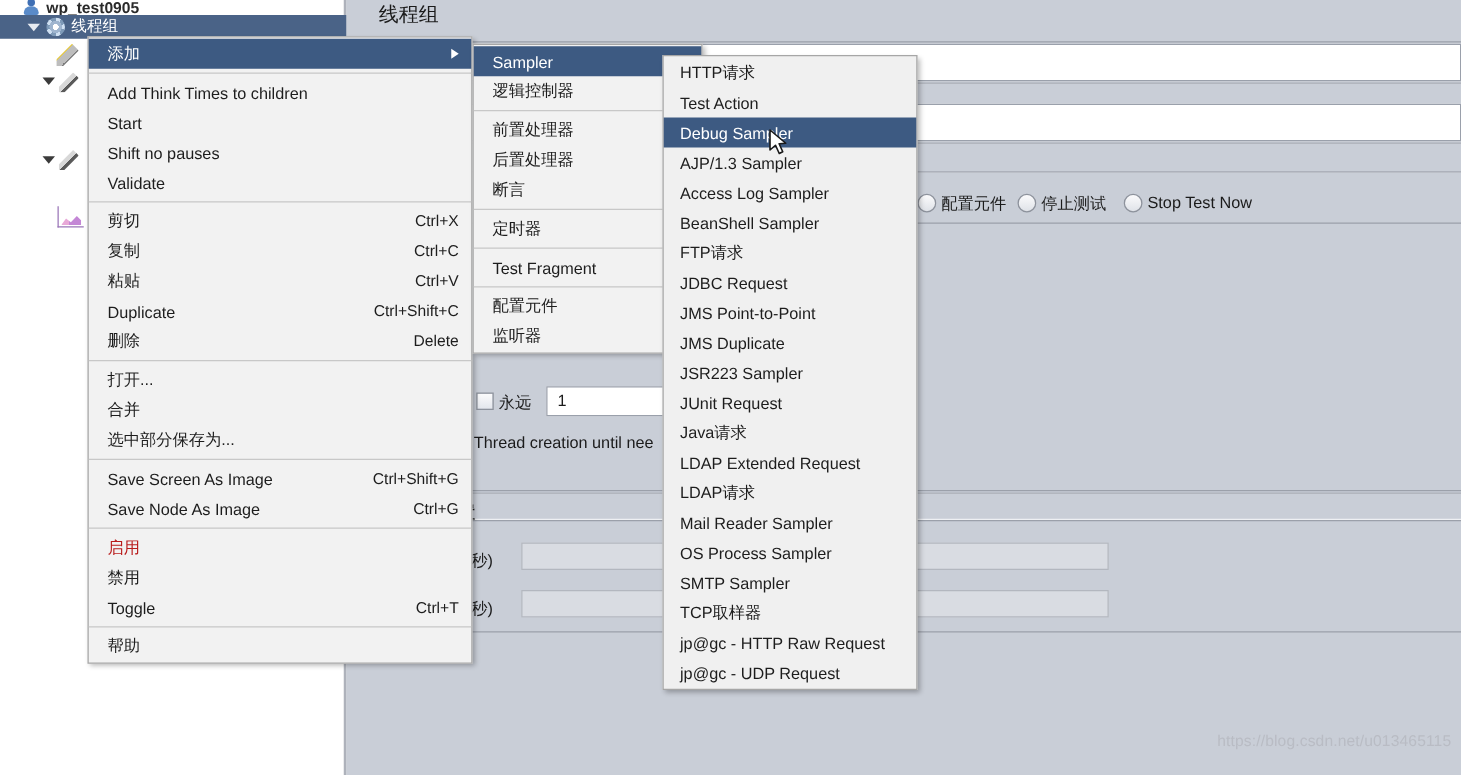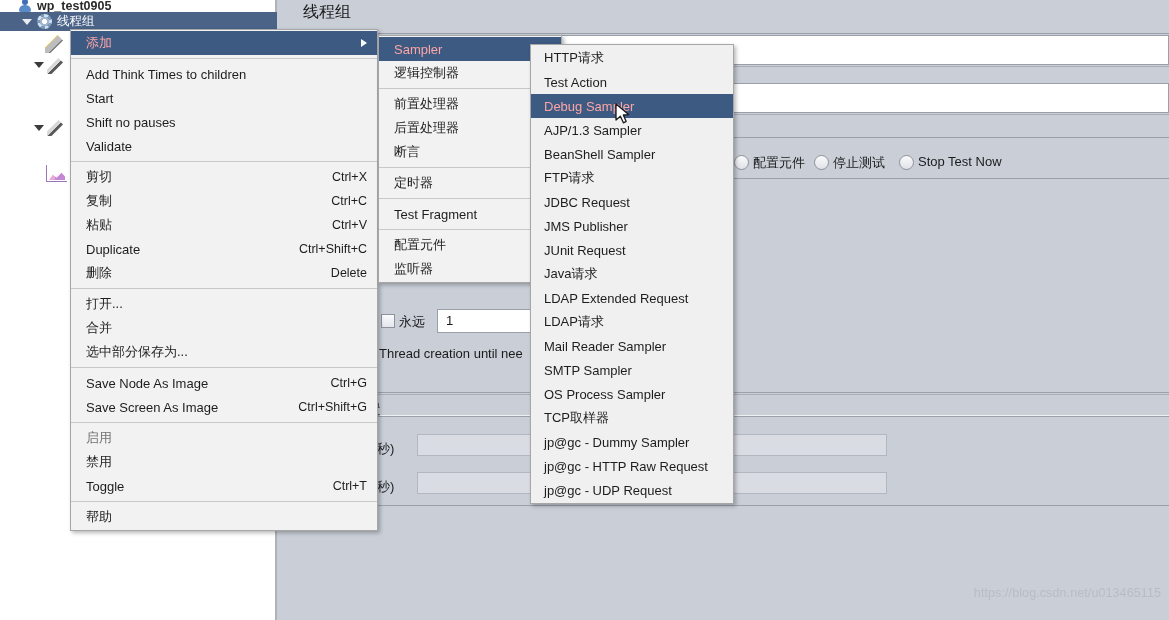--- a/index.html
+++ b/index.html
@@ -153,22 +153,22 @@
     position:relative;
     display:flex;
     align-items:center;
     height:24px;
     padding: 0 10px 0 15px;
     font-size:13px;
     color:#1d1d1d;
     white-space:nowrap;
     cursor:default;
   }
-  .mi.sel { background:#3d5a82; color:#fca5a5; }
-  .mi.disabled { color:#737373; }
+  .mi.sel { background:#3d5a82; color:#ffffff; }
+  .mi.disabled { color:#b91c1c; }
   .mi .accel {
     margin-left:auto;
     padding-left:24px;
     font-size:12.5px;
     color:#1d1d1d;
   }
   .mi .arrow {
     margin-left:auto;
     width:0; height:0;
     border-top:4.5px solid transparent;
@@ -315,26 +315,26 @@
         <span>打开...</span>
       </div>
       <div class="mi">
         <span>合并</span>
       </div>
       <div class="mi">
         <span>选中部分保存为...</span>
       </div>
       <div class="sep"></div>
       <div class="mi">
+        <span>Save Screen As Image</span>
+        <span class="accel">Ctrl+Shift+G</span>
+      </div>
+      <div class="mi">
         <span>Save Node As Image</span>
         <span class="accel">Ctrl+G</span>
-      </div>
-      <div class="mi">
-        <span>Save Screen As Image</span>
-        <span class="accel">Ctrl+Shift+G</span>
       </div>
       <div class="sep"></div>
       <div class="mi disabled">
         <span>启用</span>
       </div>
       <div class="mi">
         <span>禁用</span>
       </div>
       <div class="mi">
         <span>Toggle</span>
@@ -396,57 +396,63 @@
       <div class="mi">
         <span>Test Action</span>
       </div>
       <div class="mi sel">
         <span>Debug Sampler</span>
       </div>
       <div class="mi">
         <span>AJP/1.3 Sampler</span>
       </div>
       <div class="mi">
+        <span>Access Log Sampler</span>
+      </div>
+      <div class="mi">
         <span>BeanShell Sampler</span>
       </div>
       <div class="mi">
         <span>FTP请求</span>
       </div>
       <div class="mi">
         <span>JDBC Request</span>
       </div>
       <div class="mi">
-        <span>JMS Publisher</span>
+        <span>JMS Point-to-Point</span>
+      </div>
+      <div class="mi">
+        <span>JMS Duplicate</span>
+      </div>
+      <div class="mi">
+        <span>JSR223 Sampler</span>
       </div>
       <div class="mi">
         <span>JUnit Request</span>
       </div>
       <div class="mi">
         <span>Java请求</span>
       </div>
       <div class="mi">
         <span>LDAP Extended Request</span>
       </div>
       <div class="mi">
         <span>LDAP请求</span>
       </div>
       <div class="mi">
         <span>Mail Reader Sampler</span>
       </div>
       <div class="mi">
+        <span>OS Process Sampler</span>
+      </div>
+      <div class="mi">
         <span>SMTP Sampler</span>
       </div>
       <div class="mi">
-        <span>OS Process Sampler</span>
-      </div>
-      <div class="mi">
         <span>TCP取样器</span>
-      </div>
-      <div class="mi">
-        <span>jp@gc - Dummy Sampler</span>
       </div>
       <div class="mi">
         <span>jp@gc - HTTP Raw Request</span>
       </div>
       <div class="mi">
         <span>jp@gc - UDP Request</span>
       </div>
     </div>
 
   <svg class="cursor" viewBox="0 0 18 24">

